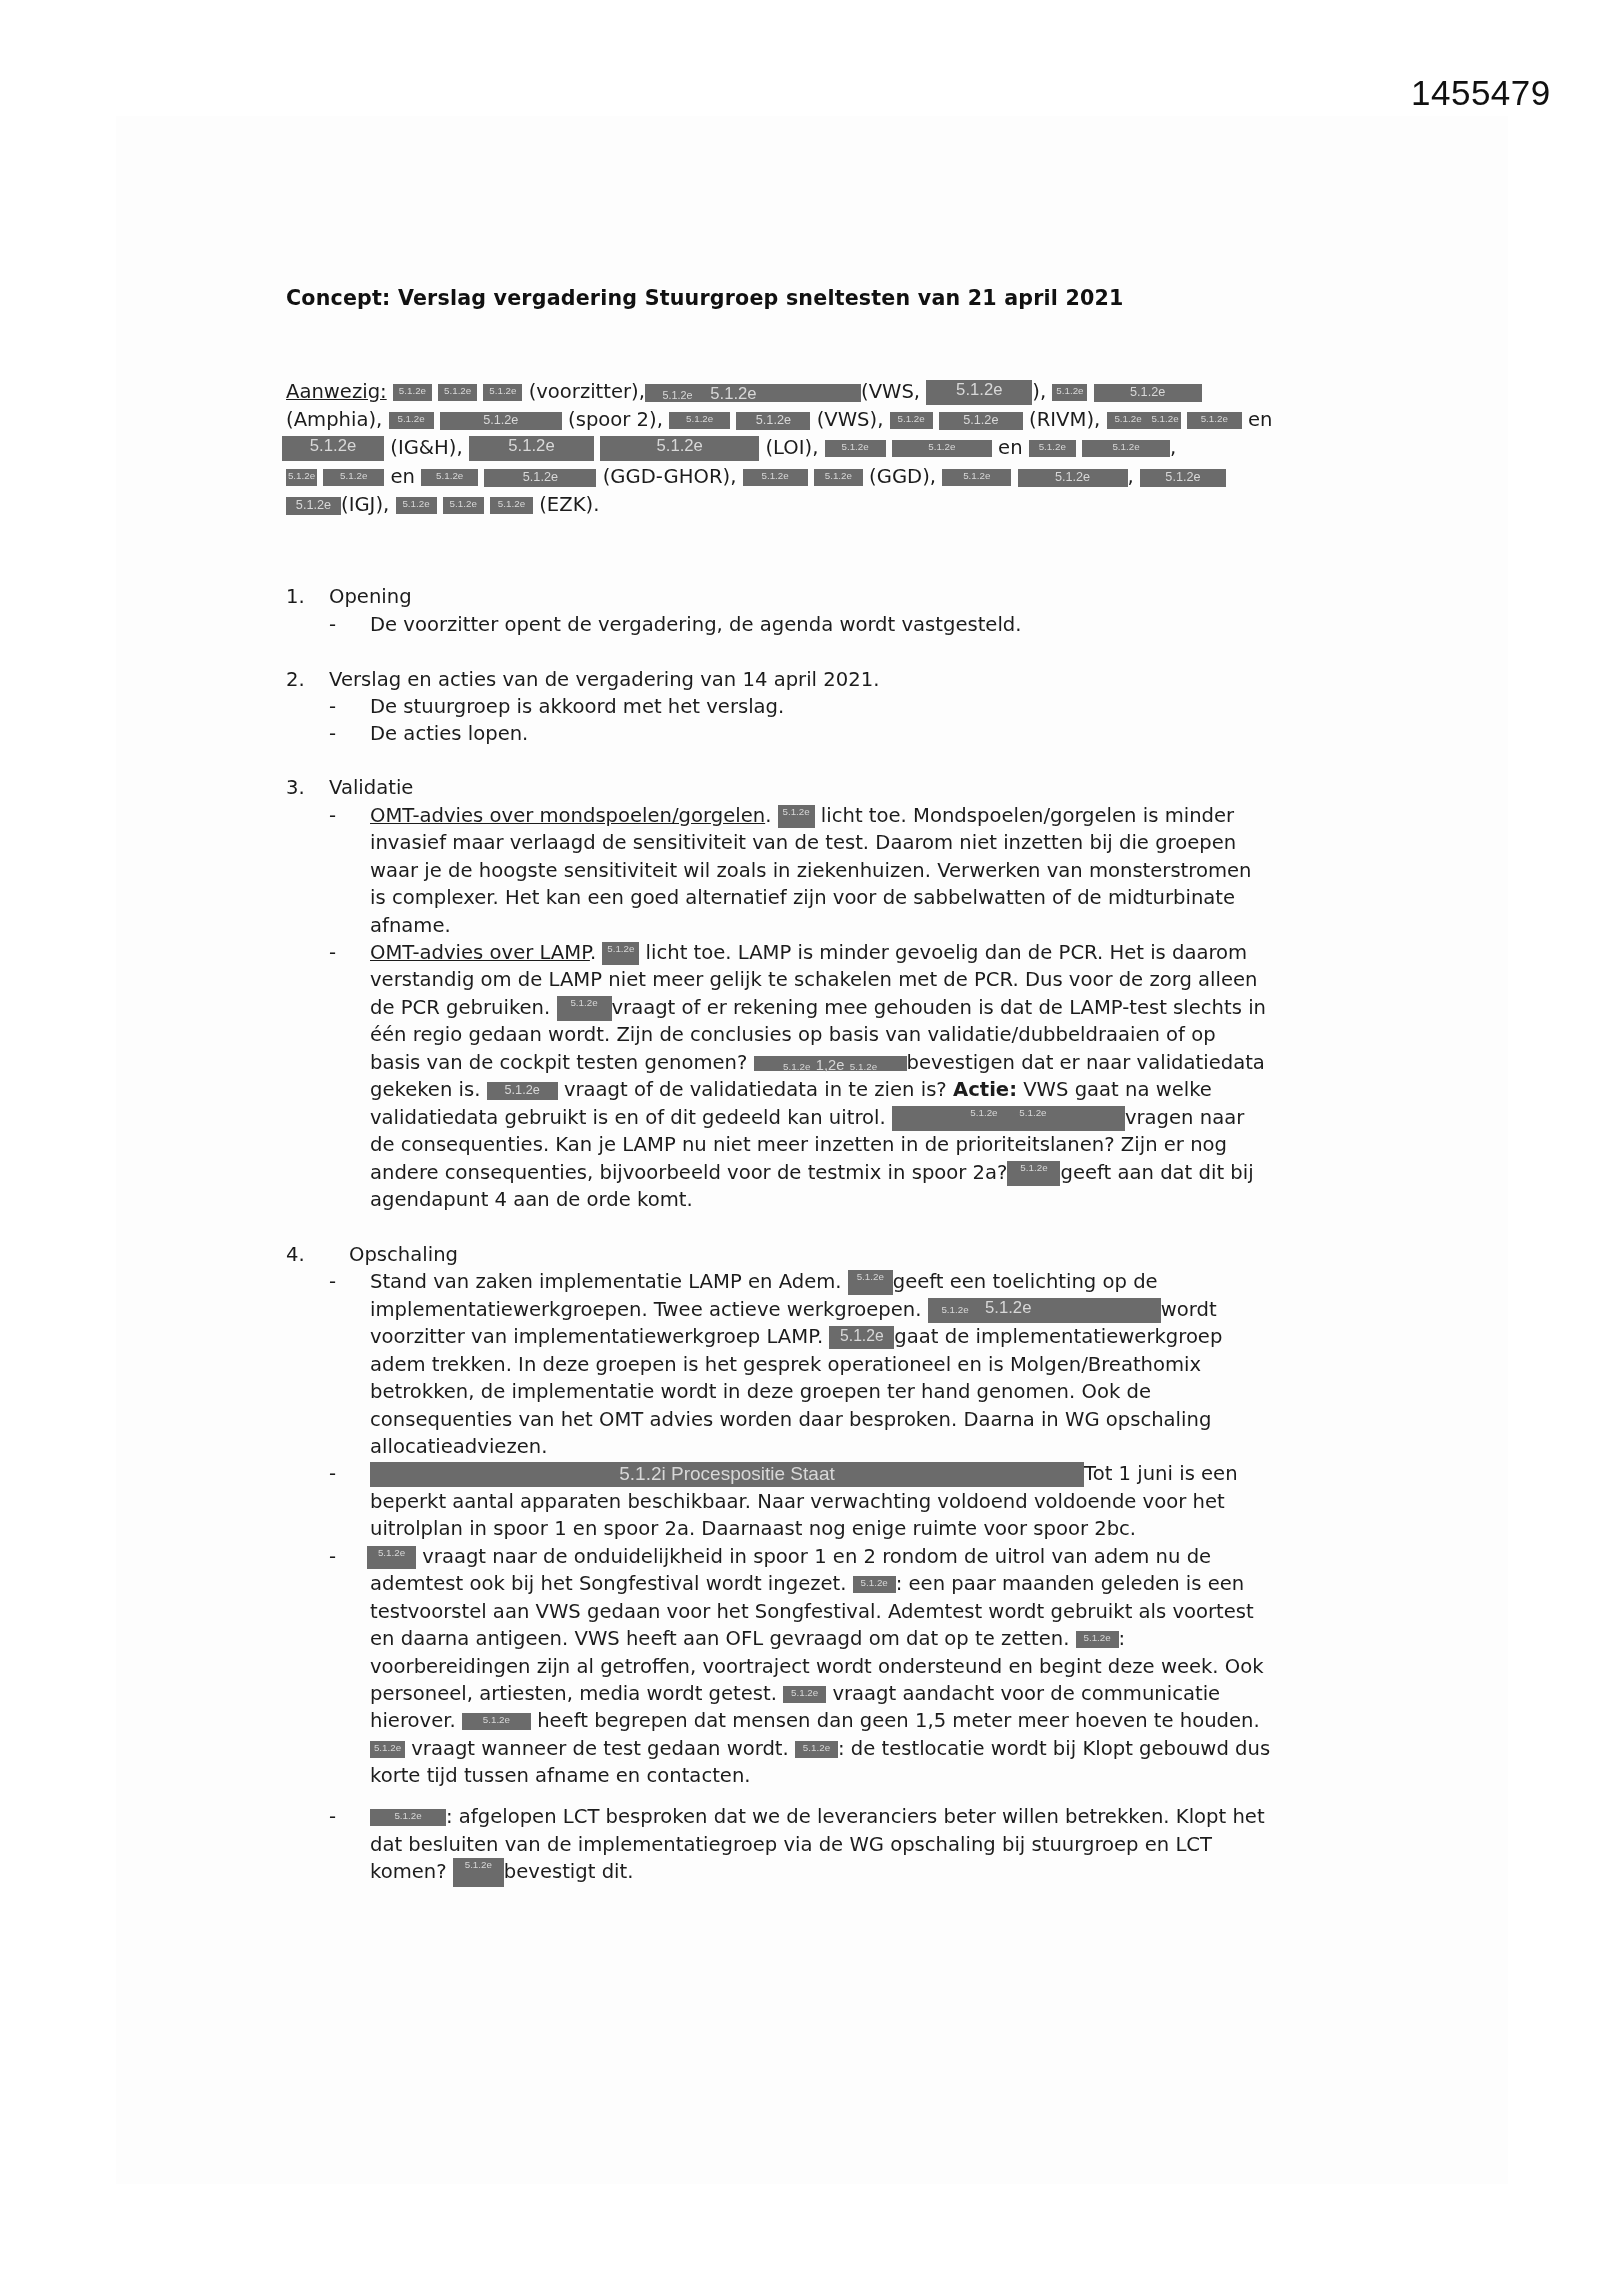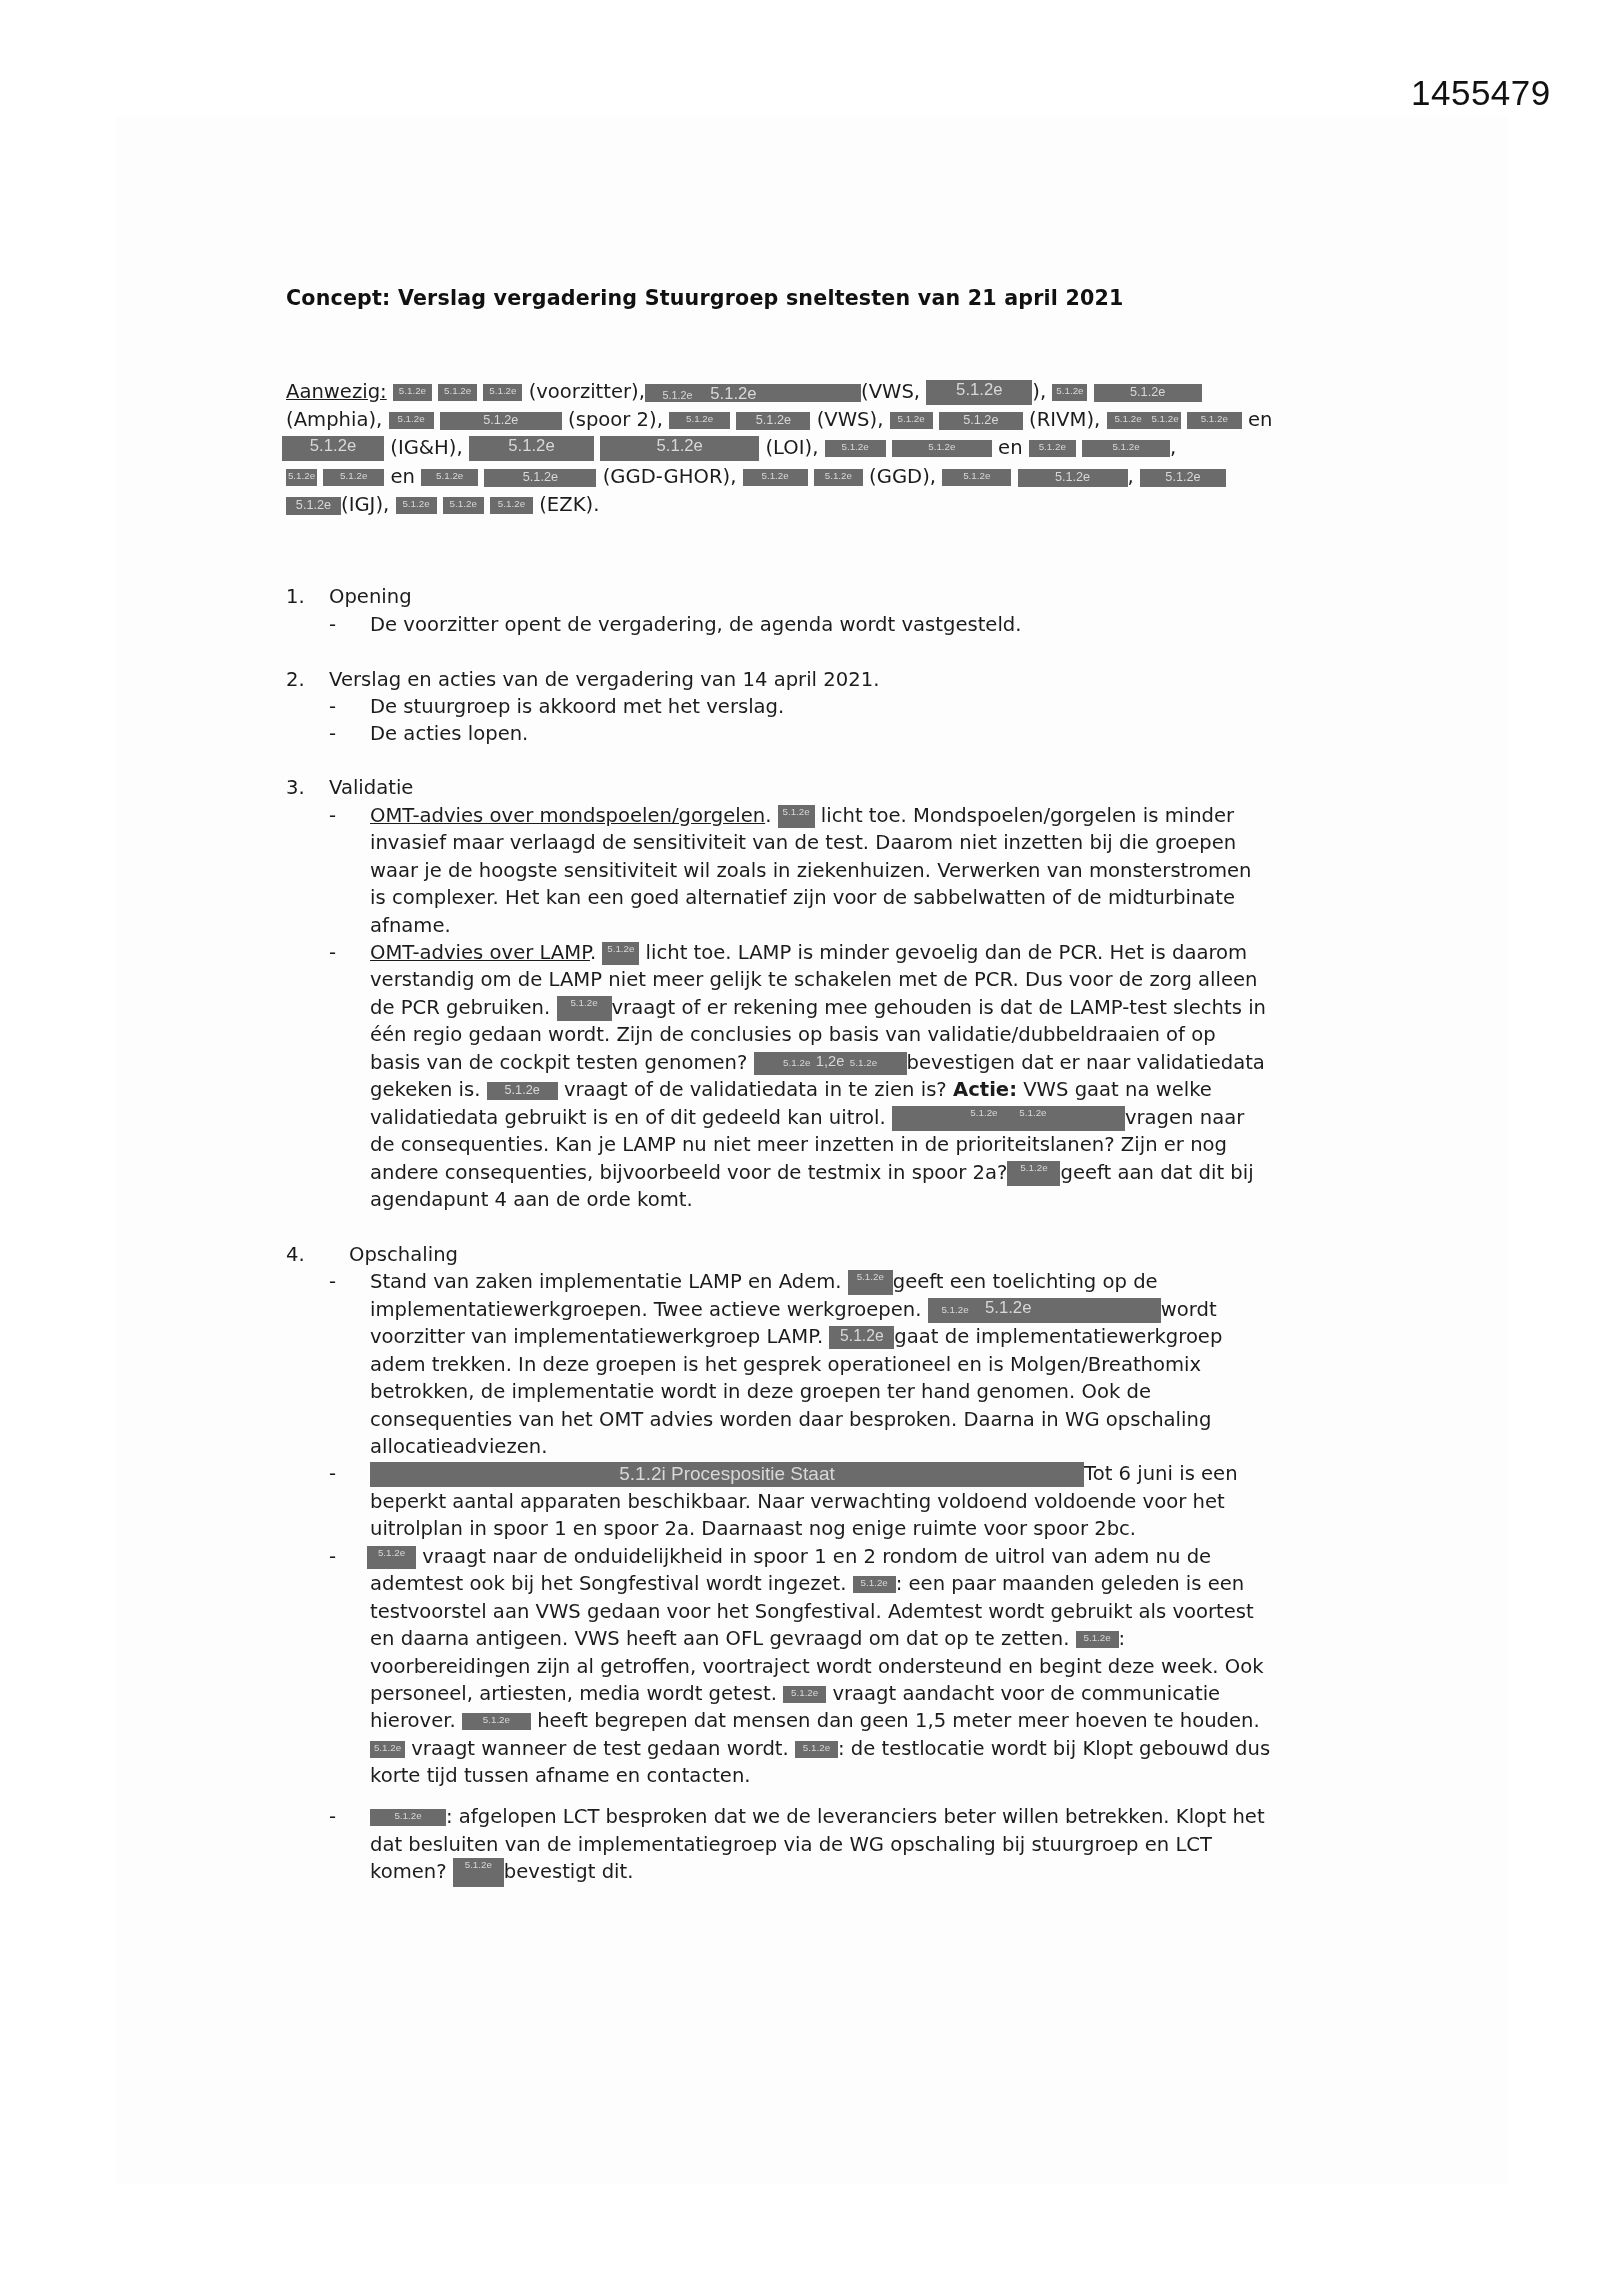--- a/index.html
+++ b/index.html
@@ -118,21 +118,21 @@
 <div class="dash" style="left:329px; top:939px;">-</div>
 <div class="line" style="left:370px; top:939px;">
   <span class="u">OMT-advies over LAMP</span><span>. </span><span class="r rs" style="width:37px;height:23.5px">5.1.2e</span><span> licht toe. LAMP is minder gevoelig dan de PCR. Het is daarom</span>
 </div>
 <div class="line" style="left:370px; top:966px;">verstandig om de LAMP niet meer gelijk te schakelen met de PCR. Dus voor de zorg alleen</div>
 <div class="line" style="left:370px; top:994px;">
   <span>de PCR gebruiken. </span><span class="r rs" style="width:55px;height:25.5px">5.1.2e</span><span>vraagt of er rekening mee gehouden is dat de LAMP-test slechts in</span>
 </div>
 <div class="line" style="left:370px; top:1021px;">één regio gedaan wordt. Zijn de conclusies op basis van validatie/dubbeldraaien of op</div>
 <div class="line" style="left:370px; top:1049px;">
-  <span>basis van de cockpit testen genomen? </span><span class="r rs" style="width:153px;height:23px"><span>5.1.2e</span>&nbsp;&nbsp;<span style="font-size:14.7px">1,2e</span>&nbsp;&nbsp;<span>5.1.2e</span></span><span>bevestigen dat er naar validatiedata</span>
+  <span>basis van de cockpit testen genomen? </span><span class="r rs" style="width:153px;height:15px"><span>5.1.2e</span>&nbsp;&nbsp;<span style="font-size:14.7px">1,2e</span>&nbsp;&nbsp;<span>5.1.2e</span></span><span>bevestigen dat er naar validatiedata</span>
 </div>
 <div class="line" style="left:370px; top:1076px;">
   <span>gekeken is. </span><span class="r rm" style="width:71px">5.1.2e</span><span> vraagt of de validatiedata in te zien is? </span><span class="b">Actie:</span><span> VWS gaat na welke</span>
 </div>
 <div class="line" style="left:370px; top:1104px;">
   <span>validatiedata gebruikt is en of dit gedeeld kan uitrol. </span><span class="r rs" style="width:233px;height:25.5px"><span>5.1.2e</span>&nbsp;&nbsp;&nbsp;&nbsp;&nbsp;&nbsp;&nbsp;&nbsp;<span>5.1.2e</span></span><span>vragen naar</span>
 </div>
 <div class="line" style="left:370px; top:1131px;">de consequenties. Kan je LAMP nu niet meer inzetten in de prioriteitslanen? Zijn er nog</div>
 <div class="line" style="left:370px; top:1159px;">
   <span>andere consequenties, bijvoorbeeld voor de testmix in spoor 2a?</span><span class="r rs" style="width:53px;height:25.5px">5.1.2e</span><span>geeft aan dat dit bij</span>
@@ -152,21 +152,21 @@
 <div class="line" style="left:370px; top:1323px;">
   <span>voorzitter van implementatiewerkgroep LAMP. </span><span class="r rm" style="width:65px;height:23.5px;font-size:15.7px">5.1.2e</span><span>gaat de implementatiewerkgroep</span>
 </div>
 <div class="line" style="left:370px; top:1351px;">adem trekken. In deze groepen is het gesprek operationeel en is Molgen/Breathomix</div>
 <div class="line" style="left:370px; top:1378px;">betrokken, de implementatie wordt in deze groepen ter hand genomen. Ook de</div>
 <div class="line" style="left:370px; top:1406px;">consequenties van het OMT advies worden daar besproken. Daarna in WG opschaling</div>
 <div class="line" style="left:370px; top:1433px;">allocatieadviezen.</div>
 
 <div class="dash" style="left:329px; top:1460px;">-</div>
 <div class="line" style="left:370px; top:1460px;">
-  <span class="r rm" style="width:714px;height:25.5px;font-size:19px">5.1.2i Procespositie Staat</span><span>Tot 6 juni is een</span>
+  <span class="r rm" style="width:714px;height:25.5px;font-size:19px">5.1.2i Procespositie Staat</span><span>Tot 1 juni is een</span>
 </div>
 <div class="line" style="left:370px; top:1488px;">beperkt aantal apparaten beschikbaar. Naar verwachting voldoend voldoende voor het</div>
 <div class="line" style="left:370px; top:1515px;">uitrolplan in spoor 1 en spoor 2a. Daarnaast nog enige ruimte voor spoor 2bc.</div>
 
 <div class="dash" style="left:329px; top:1543px;">-</div>
 <div class="line" style="left:367px; top:1543px;">
   <span class="r rs" style="width:49px;height:23.5px">5.1.2e</span><span> vraagt naar de onduidelijkheid in spoor 1 en 2 rondom de uitrol van adem nu de</span>
 </div>
 <div class="line" style="left:370px; top:1570px;">
   <span>ademtest ook bij het Songfestival wordt ingezet. </span><span class="r rs" style="width:43px">5.1.2e</span><span>: een paar maanden geleden is een</span>

